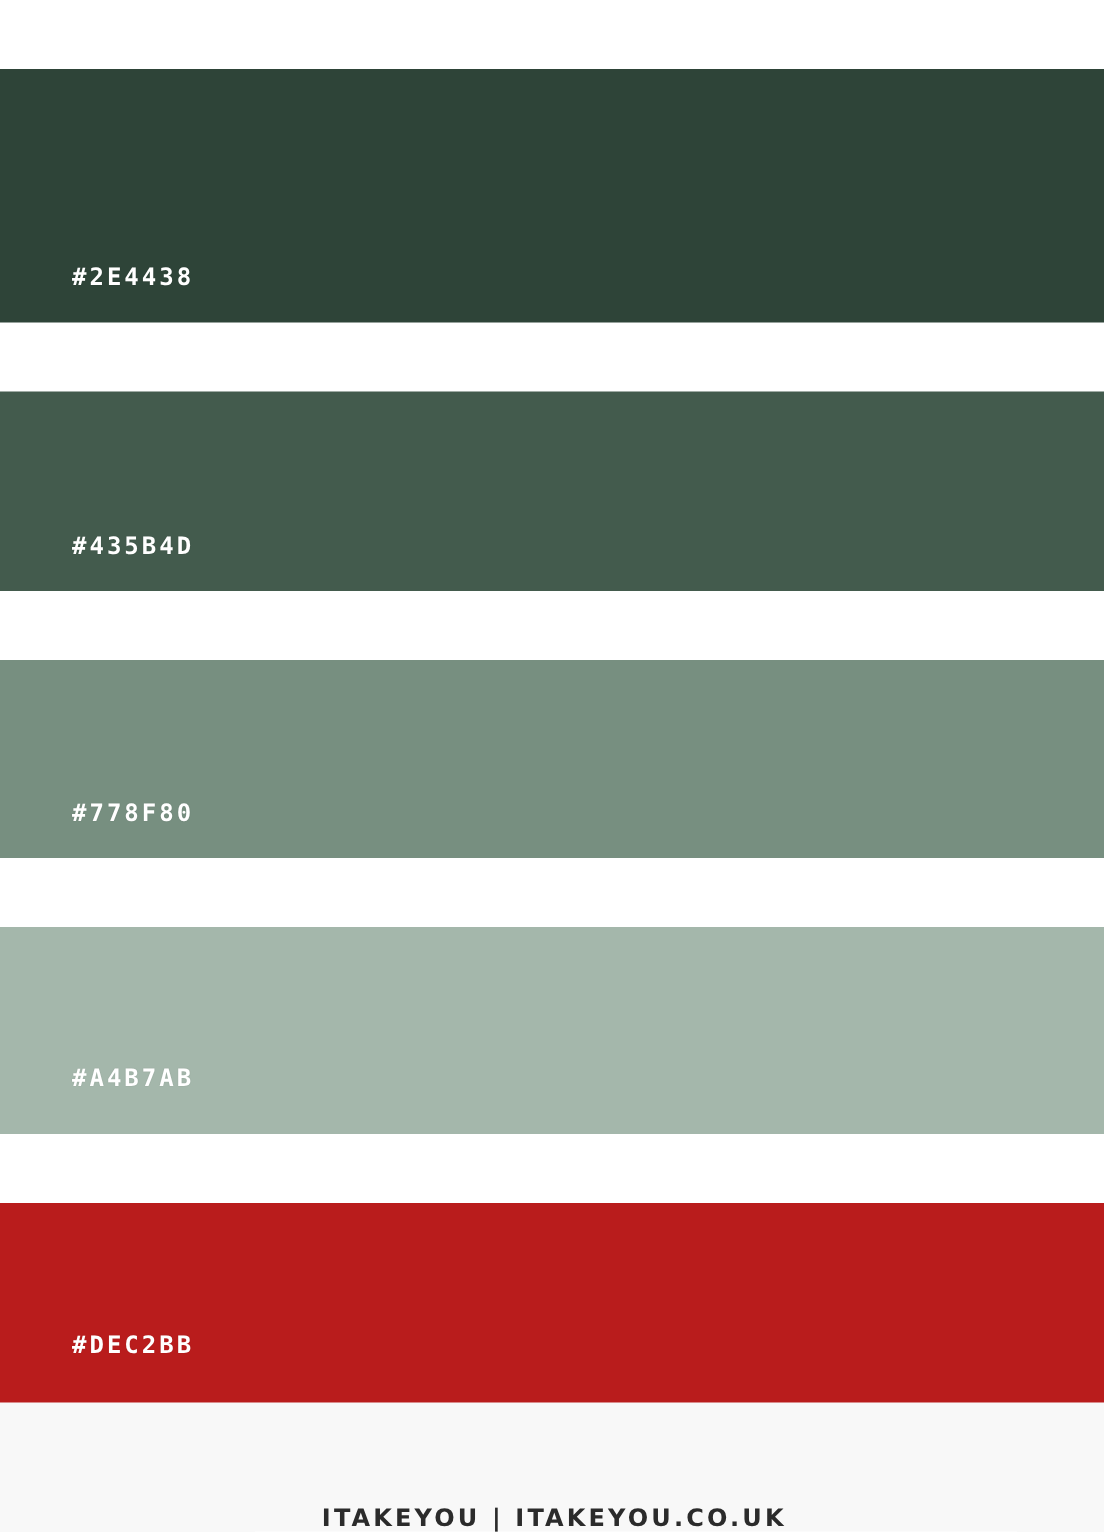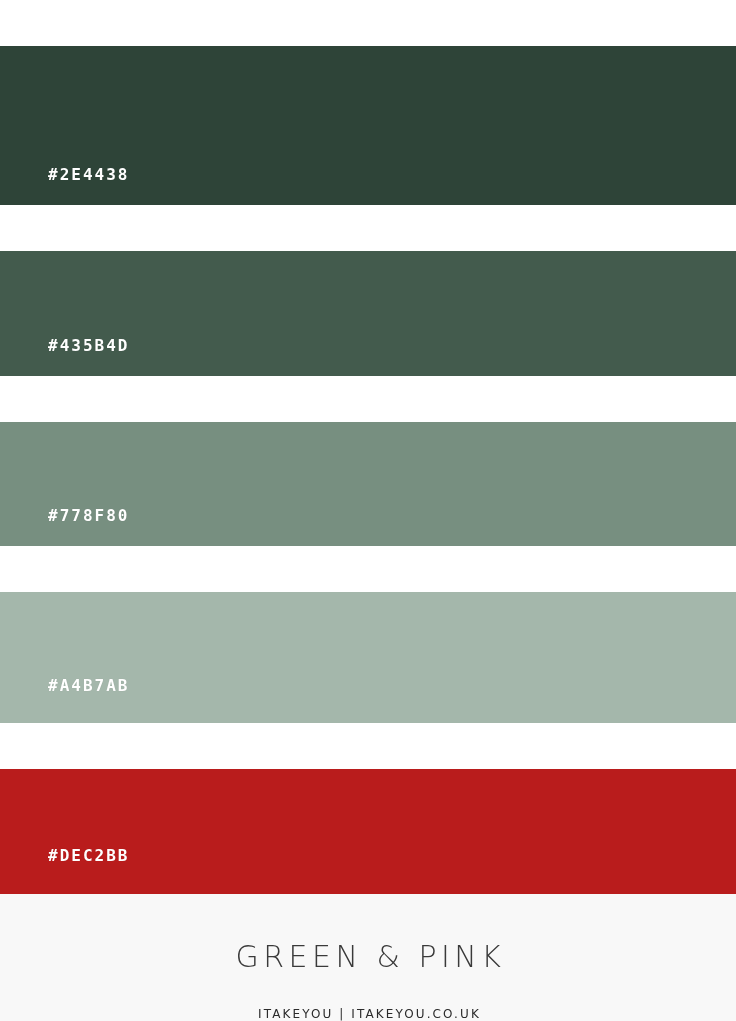--- a/index.html
+++ b/index.html
@@ -75,24 +75,24 @@
     font-size: 30px;
     font-weight: 300;
     letter-spacing: 4.5px;
     color: #3a3a3a;
     line-height: 1;
     white-space: nowrap;
     padding-left: 5px;
   }
 
   .footer-sub {
-    margin-top: 35px;
+    margin-top: 19px;
     font-family: "DejaVu Sans", sans-serif;
-    font-size: 12px;
-    font-weight: normal;
+    font-size: 16px;
+    font-weight: bold;
     letter-spacing: 2.1px;
     color: #2b2b2b;
     white-space: nowrap;
     padding-left: 3px;
   }
 </style>
 </head>
 <body>
 
 <div class="palette">
@@ -112,17 +112,16 @@
   <div class="swatch swatch-4" style="background: rgb(164, 183, 171);">
     <span class="swatch-label" style="color: rgb(255, 255, 255);">#A4B7AB</span>
   </div>
 
   <div class="swatch swatch-5" style="background: #b91c1c;">
     <span class="swatch-label" style="color: rgb(255, 255, 255);">#DEC2BB</span>
   </div>
 
 
   <div class="footer" style="background: rgb(248, 248, 248);">
-    <div class="footer-title" style="color: rgb(58, 58, 58);">GREEN &amp; PINK</div>
     <div class="footer-sub" style="color: rgb(43, 43, 43);">ITAKEYOU | ITAKEYOU.CO.UK</div>
   </div>
 
 </div>
 
 </body></html>

